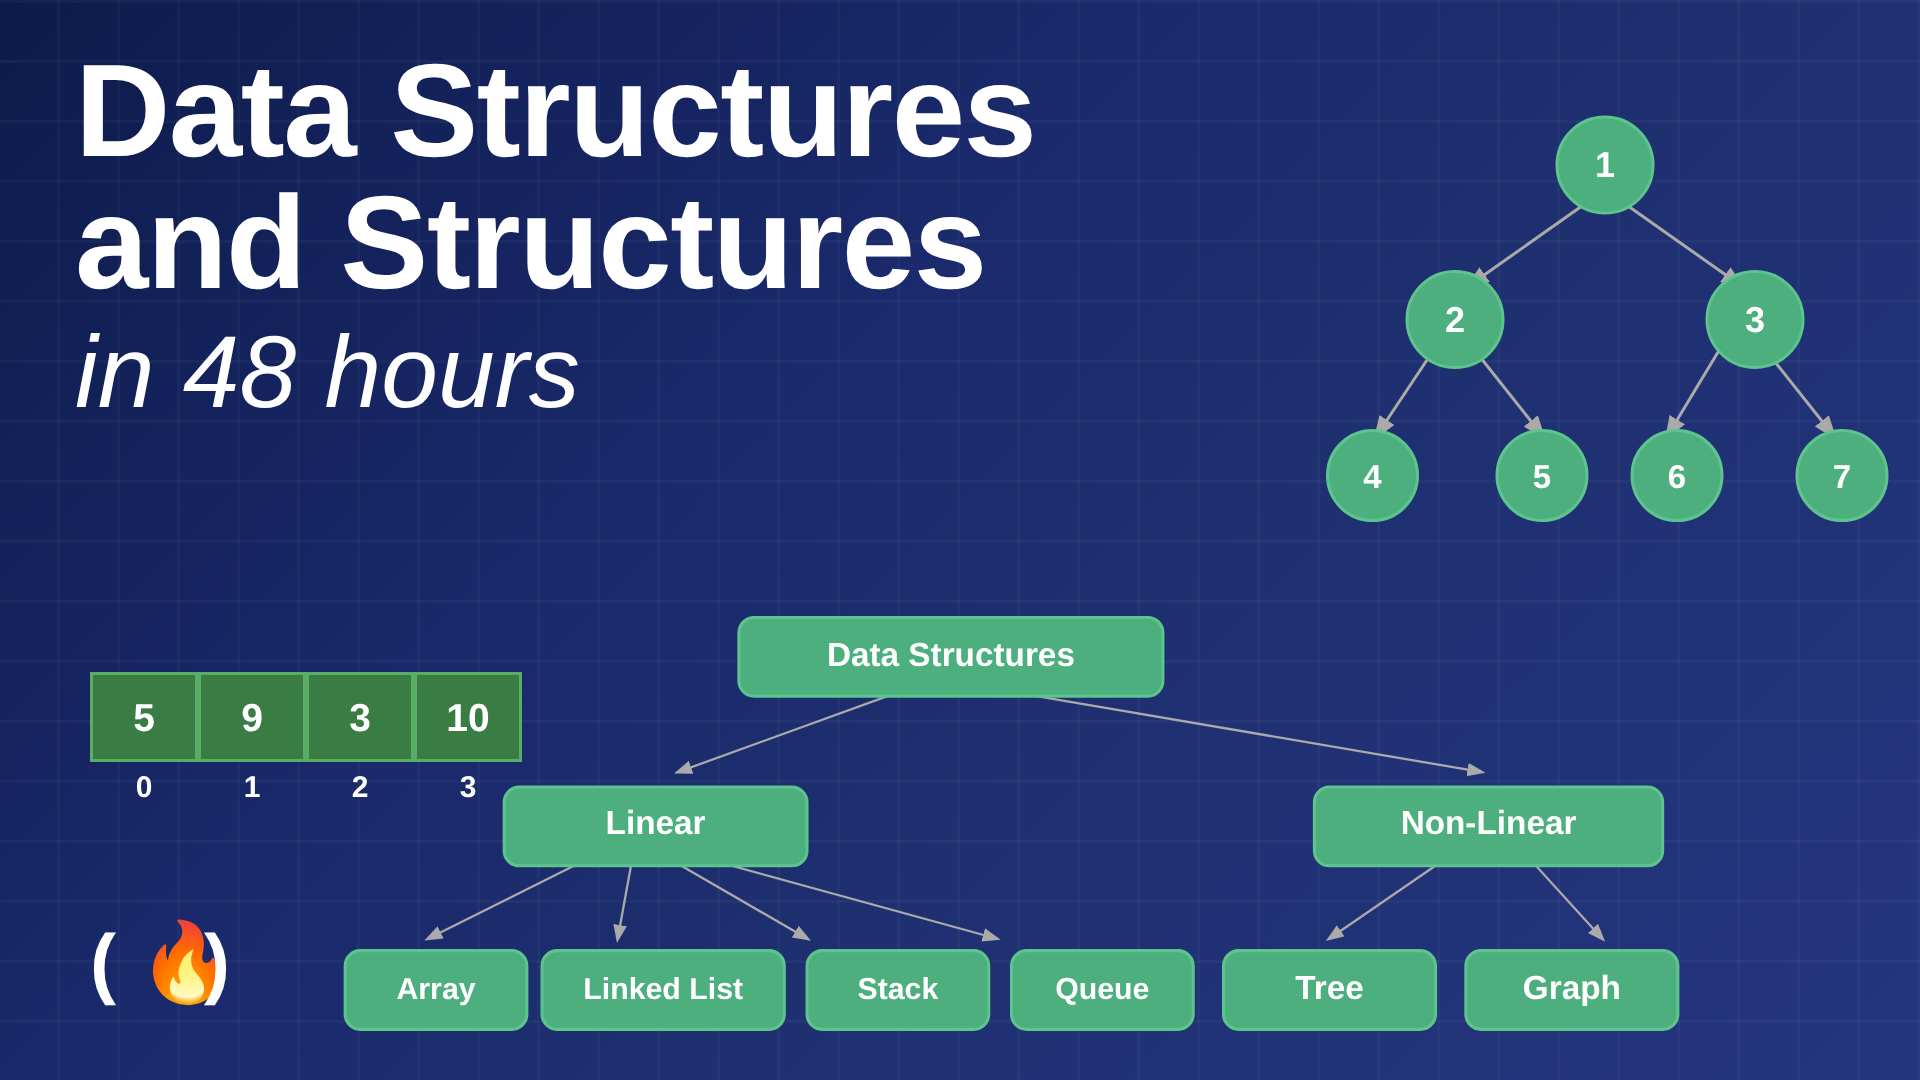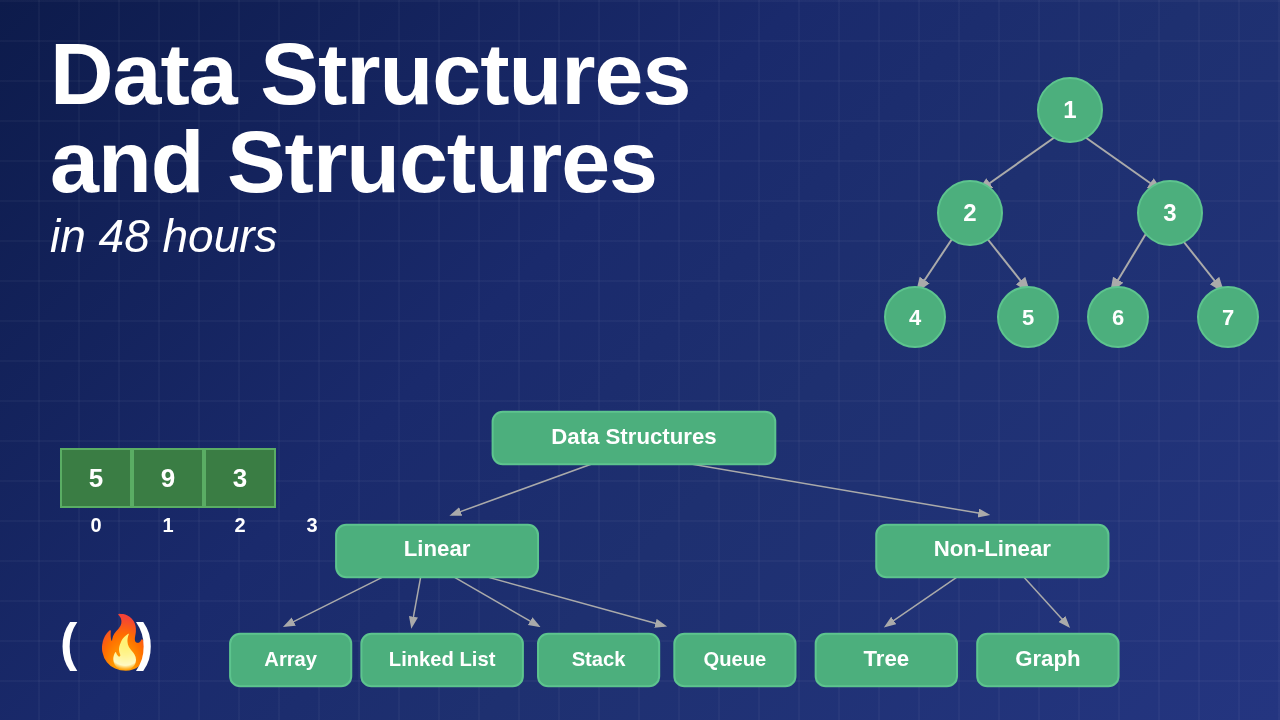--- a/index.html
+++ b/index.html
@@ -47,21 +47,21 @@
 
     .title-main {
       font-size: 88px;
       font-weight: 900;
       color: white;
       line-height: 1.0;
       letter-spacing: -1px;
     }
 
     .title-sub {
-      font-size: 46px;
+      font-size: 68px;
       font-weight: 400;
       font-style: italic;
       color: white;
       line-height: 1.1;
       margin-top: 5px;
     }
 
     
     .array-viz {
       position: absolute;
@@ -151,20 +151,21 @@
       <span>and Structures</span>
     </div>
     <div class="title-sub">in 48 hours</div>
   </div>
 
   <div class="array-viz">
     <div class="array-boxes">
       <div class="array-cell">5</div>
       <div class="array-cell">9</div>
       <div class="array-cell">3</div>
+      <div class="array-cell">10</div>
     </div>
     <div class="array-indices">
       <div class="array-index">0</div>
       <div class="array-index">1</div>
       <div class="array-index">2</div>
       <div class="array-index">3</div>
     </div>
   </div>
 
   <div class="fcc-logo">

